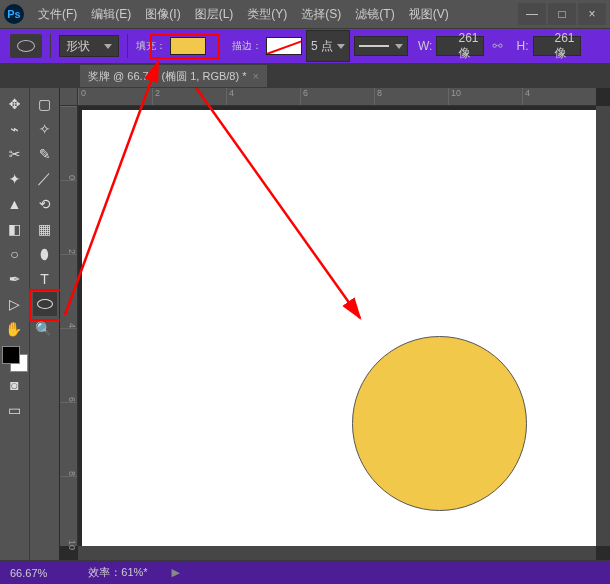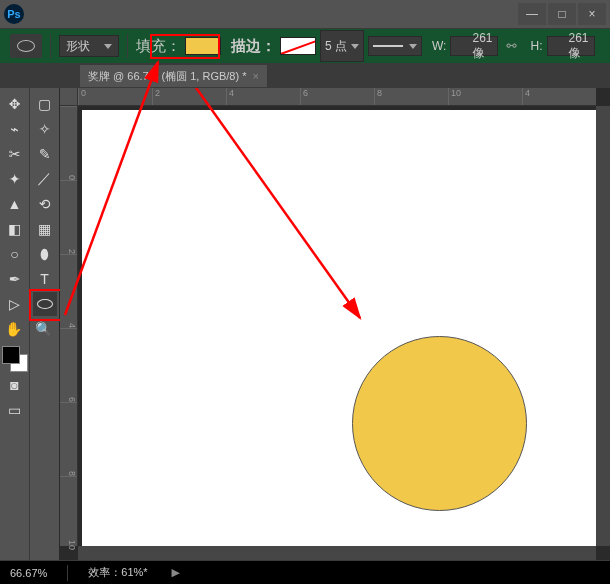--- a/index.html
+++ b/index.html
@@ -7,27 +7,27 @@
 
 
 .titlebar { height: 28px; background: #535353; display: flex; align-items: center; padding: 0 4px; }
 .ps-logo { width: 20px; height: 20px; background: #001e36; color: #31a8ff; display: flex; align-items: center; justify-content: center; font-weight: bold; font-size: 11px; border-radius: 10px; margin-right: 8px; }
 .menu { display: flex; gap: 2px; }
 .menu-item { padding: 4px 6px; color: #ccc; cursor: pointer; font-size: 12px; }
 .window-controls { margin-left: auto; display: flex; }
 .win-btn { width: 28px; height: 22px; display: flex; align-items: center; justify-content: center; color: #ccc; cursor: pointer; background: #4a4a4a; margin-left: 2px; }
 
 
-.options-bar { height: 36px; background: #14532d; border-top: 1px solid #3a3a3a; border-bottom: 1px solid #3a3a3a; display: flex; align-items: center; padding: 0 10px; gap: 4px; }
+.options-bar { height: 36px; background: #6d28d9; border-top: 1px solid #3a3a3a; border-bottom: 1px solid #3a3a3a; display: flex; align-items: center; padding: 0 10px; gap: 4px; }
 .opt-icon-box { width: 32px; height: 24px; background: #3a3a3a; border-radius: 2px; display: flex; align-items: center; justify-content: center; }
 .opt-ellipse { width: 18px; height: 12px; border: 1px solid #bbb; border-radius: 50%; }
 .divider { width: 1px; height: 24px; background: #3a3a3a; margin: 0 4px; }
 .shape-dropdown { width: 60px; height: 22px; background: #3a3a3a; border: 1px solid #2a2a2a; display: flex; align-items: center; padding: 0 6px; justify-content: space-between; }
 .tiny-triangle { width: 0; height: 0; border-left: 4px solid transparent; border-right: 4px solid transparent; border-top: 5px solid #aaa; }
-.opt-label { color: #ccc; font-size: 15px; }
+.opt-label { color: #ccc; font-size: 10px; }
 .fill-swatch { width: 36px; height: 18px; background: #f2c84b; border: 1px solid #222; }
 .stroke-swatch { width: 36px; height: 18px; background: #fff; border: 1px solid #222; position: relative; overflow: hidden; }
 .stroke-swatch::after { content: ""; position: absolute; width: 46px; height: 2px; background: red; transform: rotate(-20deg); left: -4px; top: 8px; }
 .stroke-size { width: 44px; height: 32px; background: #3a3a3a; border: 1px solid #2a2a2a; padding: 0 4px; display: flex; align-items: center; justify-content: space-between; }
 .stroke-style { width: 54px; height: 20px; background: #3a3a3a; border: 1px solid #2a2a2a; display: flex; align-items: center; padding: 0 4px; justify-content: space-between; }
 .stroke-line { width: 30px; height: 2px; background: #ccc; }
 .wh-label { color: #ccc; margin-left: 6px; }
 .wh-field { width: 48px; height: 20px; background: #3a3a3a; border: 1px solid #2a2a2a; display: flex; align-items: center; padding: 0 21px; }
 .link-icon { color: #aaa; padding: 0 4px; }
 .fill-highlight { position: absolute; border: 2px solid red; left: 150px; top: 34px; width: 70px; height: 25px; pointer-events: none; }
@@ -58,49 +58,59 @@
 .tick-v { position: relative; font-size: 9px; color: #999; width: 100%; flex: 0 0 auto; border-top: 1px solid #666; padding-top: 2px; display: flex; align-items: flex-start; justify-content: flex-end; height: 74px; writing-mode: vertical-rl; }
 .canvas-bg { position: absolute; left: 22px; top: 22px; right: 14px; bottom: 14px; background: #fff; }
 .yellow-circle { position: absolute; width: 175px; height: 175px; background: #f2c84b; border: 1px solid #555; border-radius: 50%; left: 270px; top: 226px; }
 .scrollbar-v { position: absolute; right: 0; top: 18px; bottom: 14px; width: 14px; background: #464646; }
 .scrollbar-h { position: absolute; left: 18px; right: 14px; bottom: 0; height: 14px; background: #464646; }
 
 
 .arrow { position: absolute; pointer-events: none; }
 
 
-.status { position: absolute; bottom: 0; left: 0; right: 0; height: 24px; background: #000000; border-top: 1px solid #3a3a3a; display: flex; align-items: center; padding: 0 10px; gap: 20px; font-size: 11px; color: #ccc; }
+.status { position: absolute; bottom: 0; left: 0; right: 0; height: 24px; background: #4c1d95; border-top: 1px solid #3a3a3a; display: flex; align-items: center; padding: 0 10px; gap: 20px; font-size: 11px; color: #ccc; }
 .status-sep { width: 1px; height: 16px; background: #3a3a3a; }
 .status-arrow { color: #888; margin-left: 4px; }
 </style>
 </head>
 <body>
 
 <div class="titlebar">
   <div class="ps-logo">Ps</div>
+  <div class="menu">
+    <div class="menu-item">文件(F)</div>
+    <div class="menu-item">编辑(E)</div>
+    <div class="menu-item">图像(I)</div>
+    <div class="menu-item">图层(L)</div>
+    <div class="menu-item">类型(Y)</div>
+    <div class="menu-item">选择(S)</div>
+    <div class="menu-item">滤镜(T)</div>
+    <div class="menu-item">视图(V)</div>
+  </div>
   <div class="window-controls">
     <div class="win-btn">—</div>
     <div class="win-btn">□</div>
     <div class="win-btn">×</div>
   </div>
 </div>
 
 <div class="options-bar">
   <div class="opt-icon-box">
     <div class="opt-ellipse"></div>
   </div>
   <div class="divider"></div>
   <div class="shape-dropdown">
     <span>形状</span>
     <div class="tiny-triangle"></div>
   </div>
   <div class="divider"></div>
   <span class="opt-label">填充：</span>
   <div class="fill-swatch"></div>
-  <span class="opt-label" style="margin-left:6px;font-weight:bold;">描边：</span>
+  <span class="opt-label" style="margin-left:22px;">描边：</span>
   <div class="stroke-swatch"></div>
   <div class="stroke-size">
     <span>5 点</span>
     <div class="tiny-triangle"></div>
   </div>
   <div class="stroke-style">
     <div class="stroke-line"></div>
     <div class="tiny-triangle"></div>
   </div>
   <span class="wh-label">W:</span>

